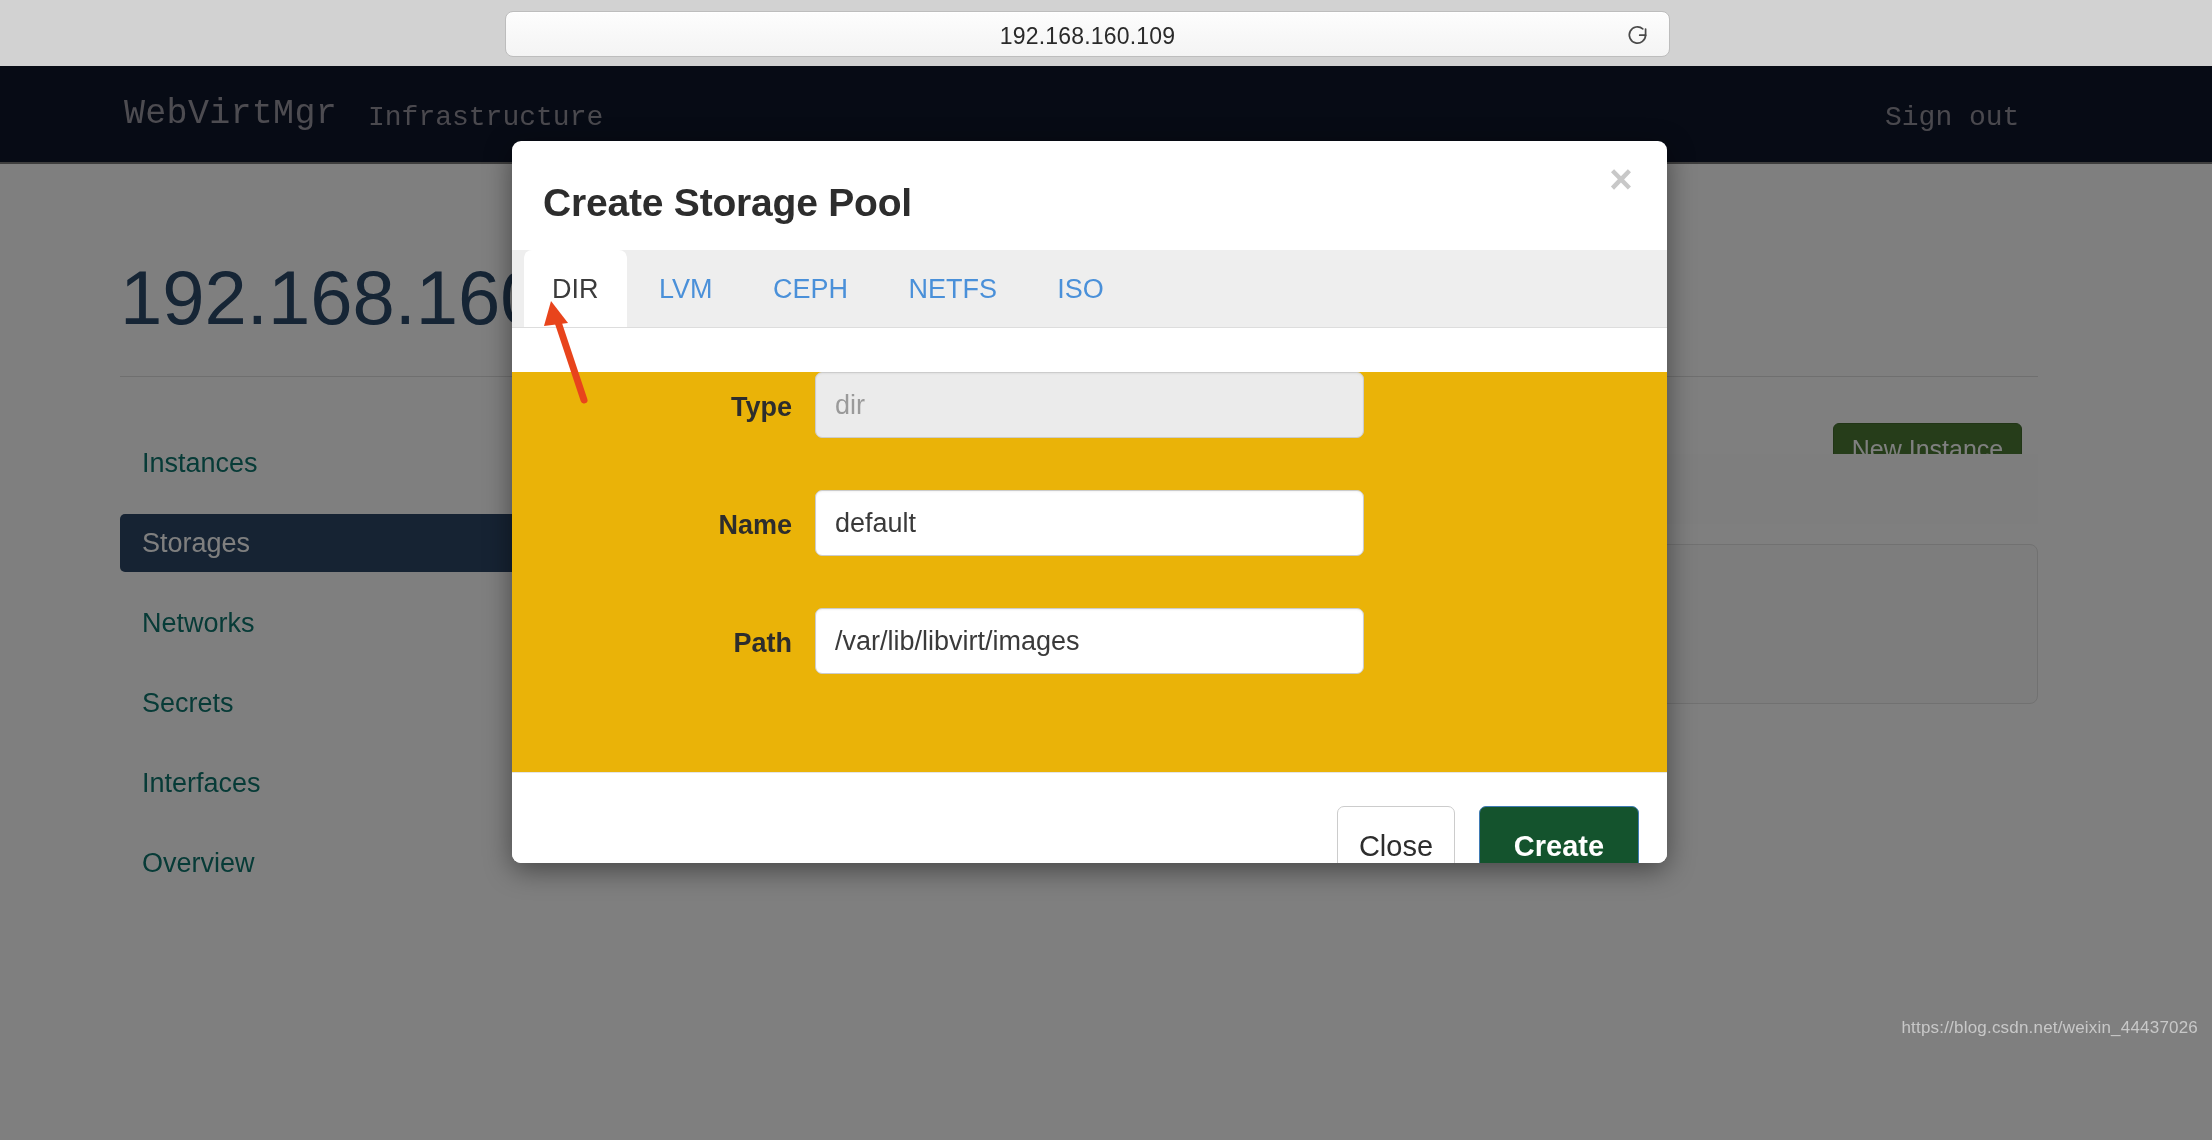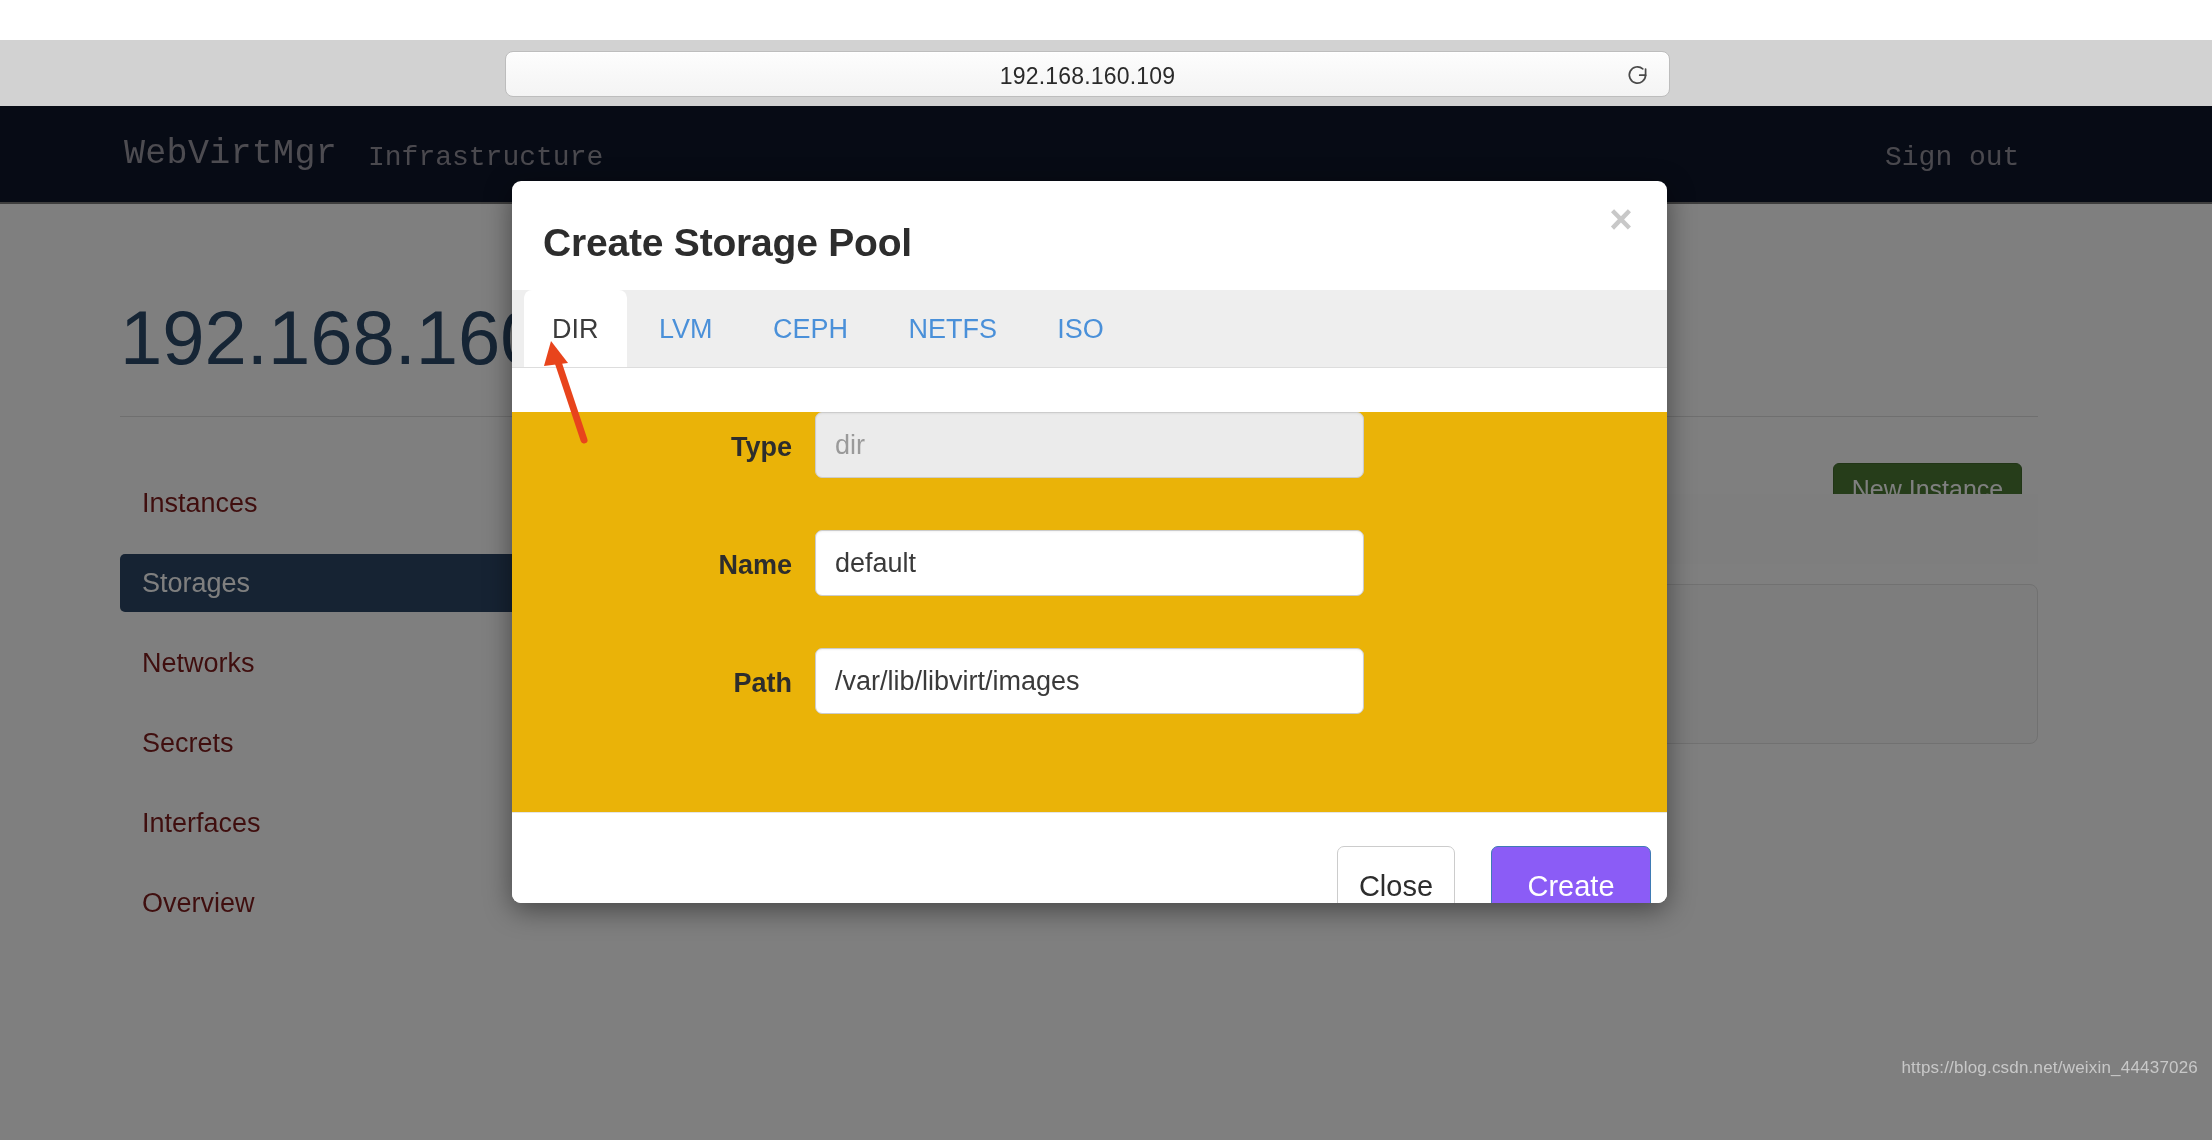--- a/index.html
+++ b/index.html
@@ -10,21 +10,20 @@
     overflow: hidden;
     font-family: "Liberation Sans", sans-serif;
     background: #ffffff;
   }
 
   #root {
     position: relative;
     width: 2212px;
     height: 1048px;
     background: #ffffff;
-    margin-top: 40px;
   }
 
   
   .browser-chrome {
     position: absolute;
     left: 0; top: 0;
     width: 2212px; height: 66px;
     background: #d2d2d2;
   }
   .url-bar {
@@ -117,21 +116,21 @@
   .sidebar {
     position: absolute;
     left: 120px; top: 270px;
     width: 420px;
   }
   .sidebar-item {
     height: 58px;
     line-height: 58px;
     padding-left: 22px;
     font-size: 27px;
-    color: #7f1d1d;
+    color: #0f766e;
     border-radius: 5px;
     margin-bottom: 22px;
     white-space: nowrap;
   }
   .sidebar-item.active {
     background: #2c4766;
     color: #ffffff;
   }
   .content-card {
     position: absolute;
@@ -286,25 +285,26 @@
     padding: 8px;
   }
   .btn-close {
     right: 212px;
     width: 118px;
     background: #ffffff;
     border: 1px solid #cccccc;
     color: #2d2d2d;
   }
   .btn-create {
-    right: 16px;
+    right: 28px;
     width: 160px;
-    background: #8b5cf6;
+    background: #14532d;
     border: 1px solid #3f7bb4;
     color: #ffffff;
+    font-weight: bold;
   }
 
   
   .annotation-arrow {
     position: absolute;
     left: 538px; top: 296px;
     width: 130px; height: 120px;
     pointer-events: none;
   }
 </style>

